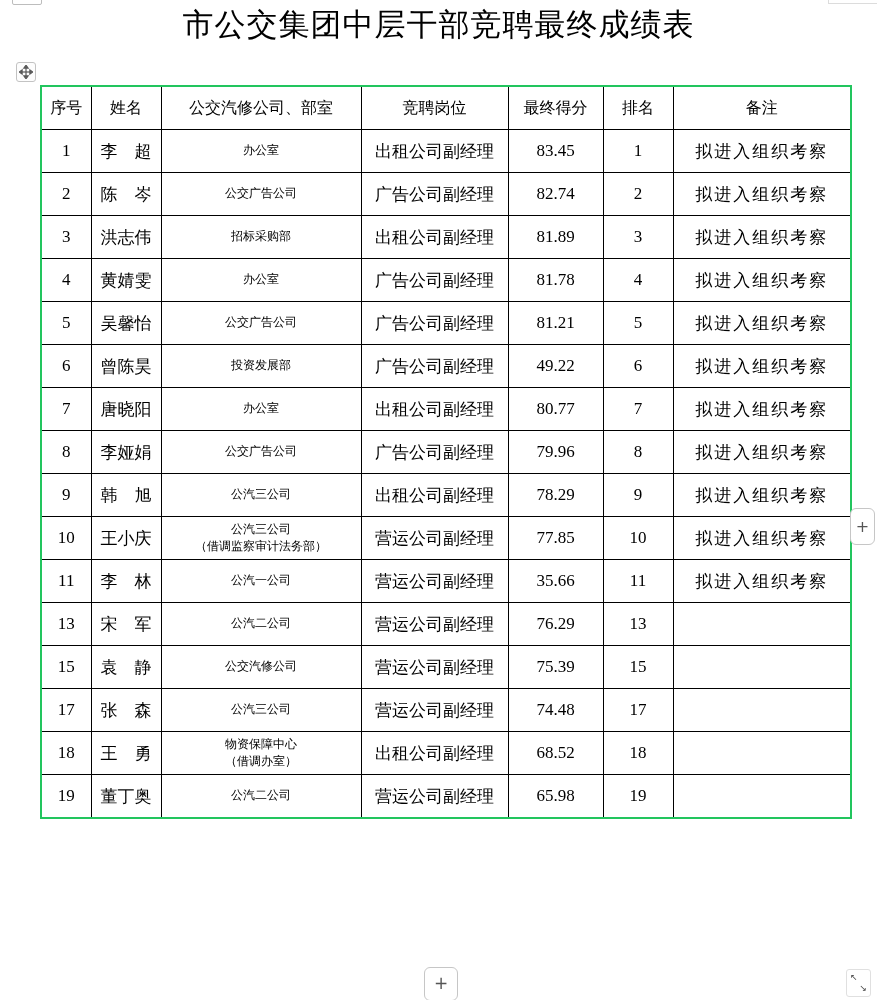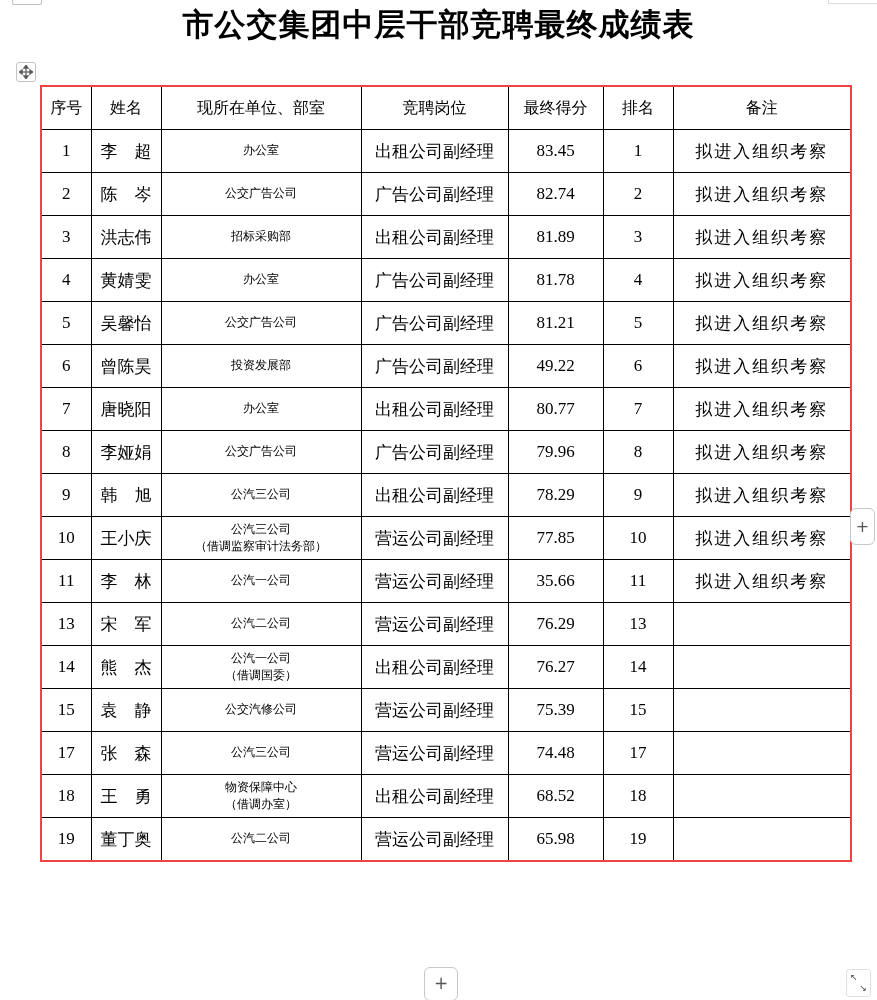--- a/index.html
+++ b/index.html
@@ -9,21 +9,21 @@
     position:relative;
     overflow:hidden;
     font-family:"Liberation Serif","DejaVu Serif",serif;
     color:#000;
   }
 
   
   .doc-title {
     position:absolute; top:4px; left:0; width:877px;
     text-align:center;
-    font-size:31px; font-weight:bold;
+    font-size:31px; font-weight:normal;
     letter-spacing:1px;
     margin:0;
   }
 
   
   .cutoff-left {
     position:absolute; left:12px; top:-9px; width:28px; height:12px;
     border:1px solid #bdbdbd; border-radius:2px; background:#fff;
   }
   .cutoff-right {
@@ -40,21 +40,21 @@
     display:flex; align-items:center; justify-content:center;
     box-sizing:border-box;
   }
 
   
   table.score-table {
     position:absolute; left:40px; top:85px;
     width:810px;
     border-collapse:collapse;
     table-layout:fixed;
-    border:2px solid #ef4444;
+    border:2px solid #22c55e;
   }
   .score-table th, .score-table td {
     border:1.5px solid #000;
     text-align:center;
     vertical-align:middle;
     padding:1px 2px;
     font-weight:normal;
     overflow:hidden;
   }
   .score-table thead th {
@@ -145,21 +145,21 @@
       <col style="width:200px">
     <col style="width:147px">
       <col style="width:95px">
       <col style="width:70px">
     <col style="width:178px">
   </colgroup>
   <thead>
     <tr>
         <th>序号</th>
         <th>姓名</th>
-        <th>现所在单位、部室</th>
+        <th>公交汽修公司、部室</th>
         <th>竞聘岗位</th>
         <th>最终得分</th>
         <th>排名</th>
         <th>备注</th>
       </tr>
   </thead>
   <tbody>
       <tr>
         <td class="serial">1</td>
         <td class="name">李　超</td>
@@ -263,30 +263,20 @@
       <tr>
         <td class="serial">13</td>
         <td class="name">宋　军</td>
         <td class="unit">公汽二公司</td>
         <td class="position">营运公司副经理</td>
         <td class="score">76.29</td>
         <td class="rank">13</td>
         <td class="remark"></td>
       </tr>
       <tr>
-        <td class="serial">14</td>
-        <td class="name">熊　杰</td>
-        <td class="unit">公汽一公司
-（借调国委）</td>
-        <td class="position">出租公司副经理</td>
-        <td class="score">76.27</td>
-        <td class="rank">14</td>
-        <td class="remark"></td>
-      </tr>
-      <tr>
         <td class="serial">15</td>
         <td class="name">袁　静</td>
         <td class="unit">公交汽修公司</td>
         <td class="position">营运公司副经理</td>
         <td class="score">75.39</td>
         <td class="rank">15</td>
         <td class="remark"></td>
       </tr>
       <tr>
         <td class="serial">17</td>

